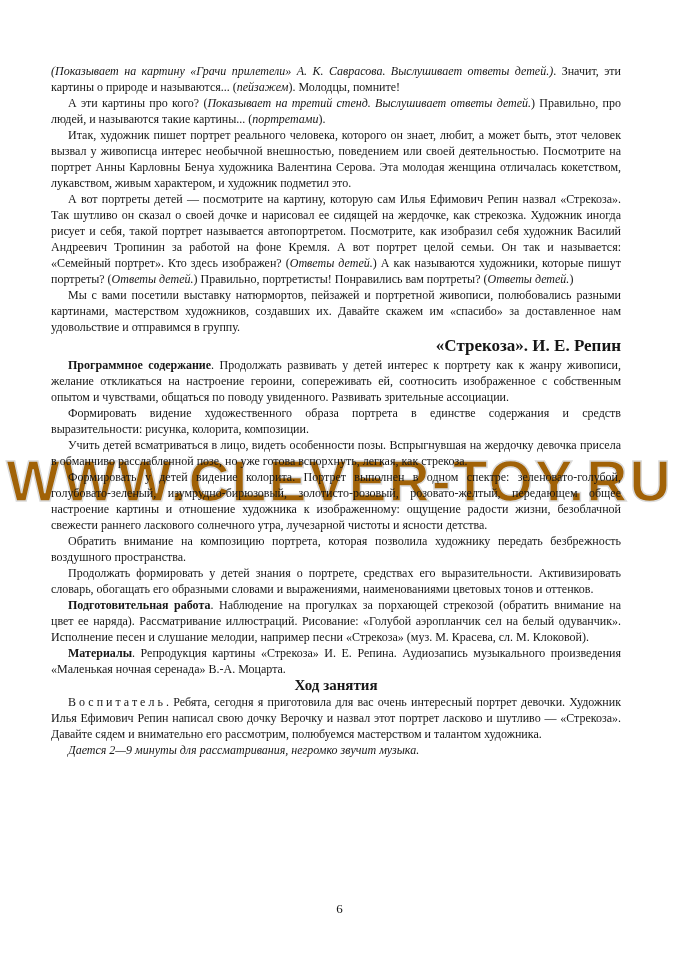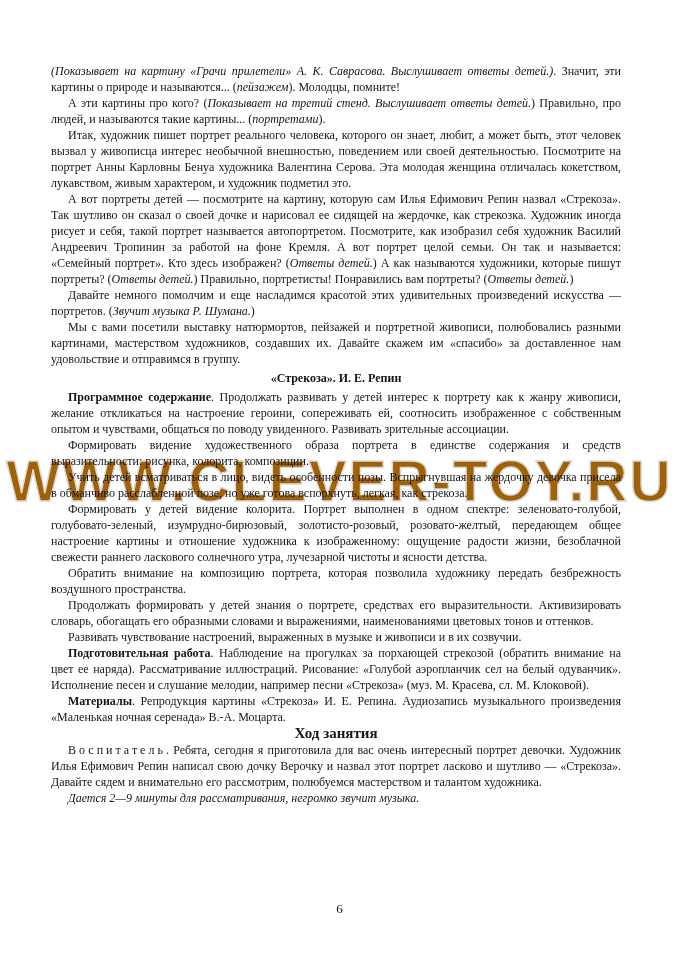--- a/index.html
+++ b/index.html
@@ -44,24 +44,24 @@
   }
   .content p {
     margin: 0;
     padding: 0;
   }
   .content p.indent { text-indent: 17px; }
   .seg-italic { font-style: italic; }
   .seg-bold { font-weight: bold; }
   .seg-spaced { letter-spacing: 3px; }
   .title {
-    font-size: 12px;
+    font-size: 17px;
     line-height: 22px;
     font-weight: bold;
-    text-align: center;
+    text-align: right;
     text-indent: 0;
     margin: 10px 0 13px 0;
   }
   .subheading {
     font-size: 15px;
     line-height: 17px;
     font-weight: bold;
     text-align: center;
     text-indent: 0;
     margin: 17px 0 15px 0;
@@ -83,34 +83,32 @@
 
   <div class="watermark">WWW.CLEVER-TOY.RU</div>
 
   <div class="content">
 
     <div>
         <p><span class="seg-italic">(Показывает на картину «Грачи прилетели» А. К. Саврасова. Выслушивает ответы детей.)</span><span class="seg-regular">. Значит, эти картины о природе и называются... (</span><span class="seg-italic">пейзажем</span><span class="seg-regular">). Молодцы, помните!</span></p>
         <p class="indent"><span class="seg-regular">А эти картины про кого? (</span><span class="seg-italic">Показывает на третий стенд. Выслушивает ответы детей.</span><span class="seg-regular">) Правильно, про людей, и называются такие картины... (</span><span class="seg-italic">портретами</span><span class="seg-regular">).</span></p>
         <p class="indent"><span class="seg-regular">Итак, художник пишет портрет реального человека, которого он знает, любит, а может быть, этот человек вызвал у живописца интерес необычной внешностью, поведением или своей деятельностью. Посмотрите на портрет Анны Карловны Бенуа художника Валентина Серова. Эта молодая женщина отличалась кокетством, лукавством, живым характером, и художник подметил это.</span></p>
         <p class="indent"><span class="seg-regular">А вот портреты детей — посмотрите на картину, которую сам Илья Ефимович Репин назвал «Стрекоза». Так шутливо он сказал о своей дочке и нарисовал ее сидящей на жердочке, как стрекозка. Художник иногда рисует и себя, такой портрет называется автопортретом. Посмотрите, как изобразил себя художник Василий Андреевич Тропинин за работой на фоне Кремля. А вот портрет целой семьи. Он так и называется: «Семейный портрет». Кто здесь изображен? (</span><span class="seg-italic">Ответы детей.</span><span class="seg-regular">) А как называются художники, которые пишут портреты? (</span><span class="seg-italic">Ответы детей.</span><span class="seg-regular">) Правильно, портретисты! Понравились вам портреты? (</span><span class="seg-italic">Ответы детей.</span><span class="seg-regular">)</span></p>
-        <p class="indent"><span class="seg-regular">Давайте немного помолчим и еще насладимся красотой этих удивительных произведений искусства — портретов. (</span><span class="seg-italic">Звучит музыка Р. Шумана.</span><span class="seg-regular">)</span></p>
         <p class="indent"><span class="seg-regular">Мы с вами посетили выставку натюрмортов, пейзажей и портретной живописи, полюбовались разными картинами, мастерством художников, создавших их. Давайте скажем им «спасибо» за доставленное нам удовольствие и отправимся в группу.</span></p>
       </div>
 
     <p class="title">«Стрекоза». И. Е. Репин</p>
 
     <div>
         <p class="indent"><span class="seg-bold">Программное содержание</span><span class="seg-regular">. Продолжать развивать у детей интерес к портрету как к жанру живописи, желание откликаться на настроение героини, сопереживать ей, соотносить изображенное с собственным опытом и чувствами, общаться по поводу увиденного. Развивать зрительные ассоциации.</span></p>
         <p class="indent"><span class="seg-regular">Формировать видение художественного образа портрета в единстве содержания и средств выразительности: рисунка, колорита, композиции.</span></p>
         <p class="indent"><span class="seg-regular">Учить детей всматриваться в лицо, видеть особенности позы. Вспрыгнувшая на жердочку девочка присела в обманчиво расслабленной позе, но уже готова вспорхнуть, легкая, как стрекоза.</span></p>
         <p class="indent"><span class="seg-regular">Формировать у детей видение колорита. Портрет выполнен в одном спектре: зеленовато-голубой, голубовато-зеленый, изумрудно-бирюзовый, золотисто-розовый, розовато-желтый, передающем общее настроение картины и отношение художника к изображенному: ощущение радости жизни, безоблачной свежести раннего ласкового солнечного утра, лучезарной чистоты и ясности детства.</span></p>
         <p class="indent"><span class="seg-regular">Обратить внимание на композицию портрета, которая позволила художнику передать безбрежность воздушного пространства.</span></p>
         <p class="indent"><span class="seg-regular">Продолжать формировать у детей знания о портрете, средствах его выразительности. Активизировать словарь, обогащать его образными словами и выражениями, наименованиями цветовых тонов и оттенков.</span></p>
-        <p class="indent"><span class="seg-regular">Развивать чувствование настроений, выраженных в музыке и живописи и в их созвучии.</span></p>
         <p class="indent"><span class="seg-bold">Подготовительная работа</span><span class="seg-regular">. Наблюдение на прогулках за порхающей стрекозой (обратить внимание на цвет ее наряда). Рассматривание иллюстраций. Рисование: «Голубой аэропланчик сел на белый одуванчик». Исполнение песен и слушание мелодии, например песни «Стрекоза» (муз. М. Красева, сл. М. Клоковой).</span></p>
         <p class="indent"><span class="seg-bold">Материалы</span><span class="seg-regular">. Репродукция картины «Стрекоза» И. Е. Репина. Аудиозапись музыкального произведения «Маленькая ночная серенада» В.-А. Моцарта.</span></p>
       </div>
 
     <p class="subheading">Ход занятия</p>
 
     <div>
         <p class="indent"><span class="seg-spaced">Воспитатель</span><span class="seg-regular">. Ребята, сегодня я приготовила для вас очень интересный портрет девочки. Художник Илья Ефимович Репин написал свою дочку Верочку и назвал этот портрет ласково и шутливо — «Стрекоза». Давайте сядем и внимательно его рассмотрим, полюбуемся мастерством и талантом художника.</span></p>
         <p class="indent"><span class="seg-italic">Дается 2—9 минуты для рассматривания, негромко звучит музыка.</span></p>
       </div>

